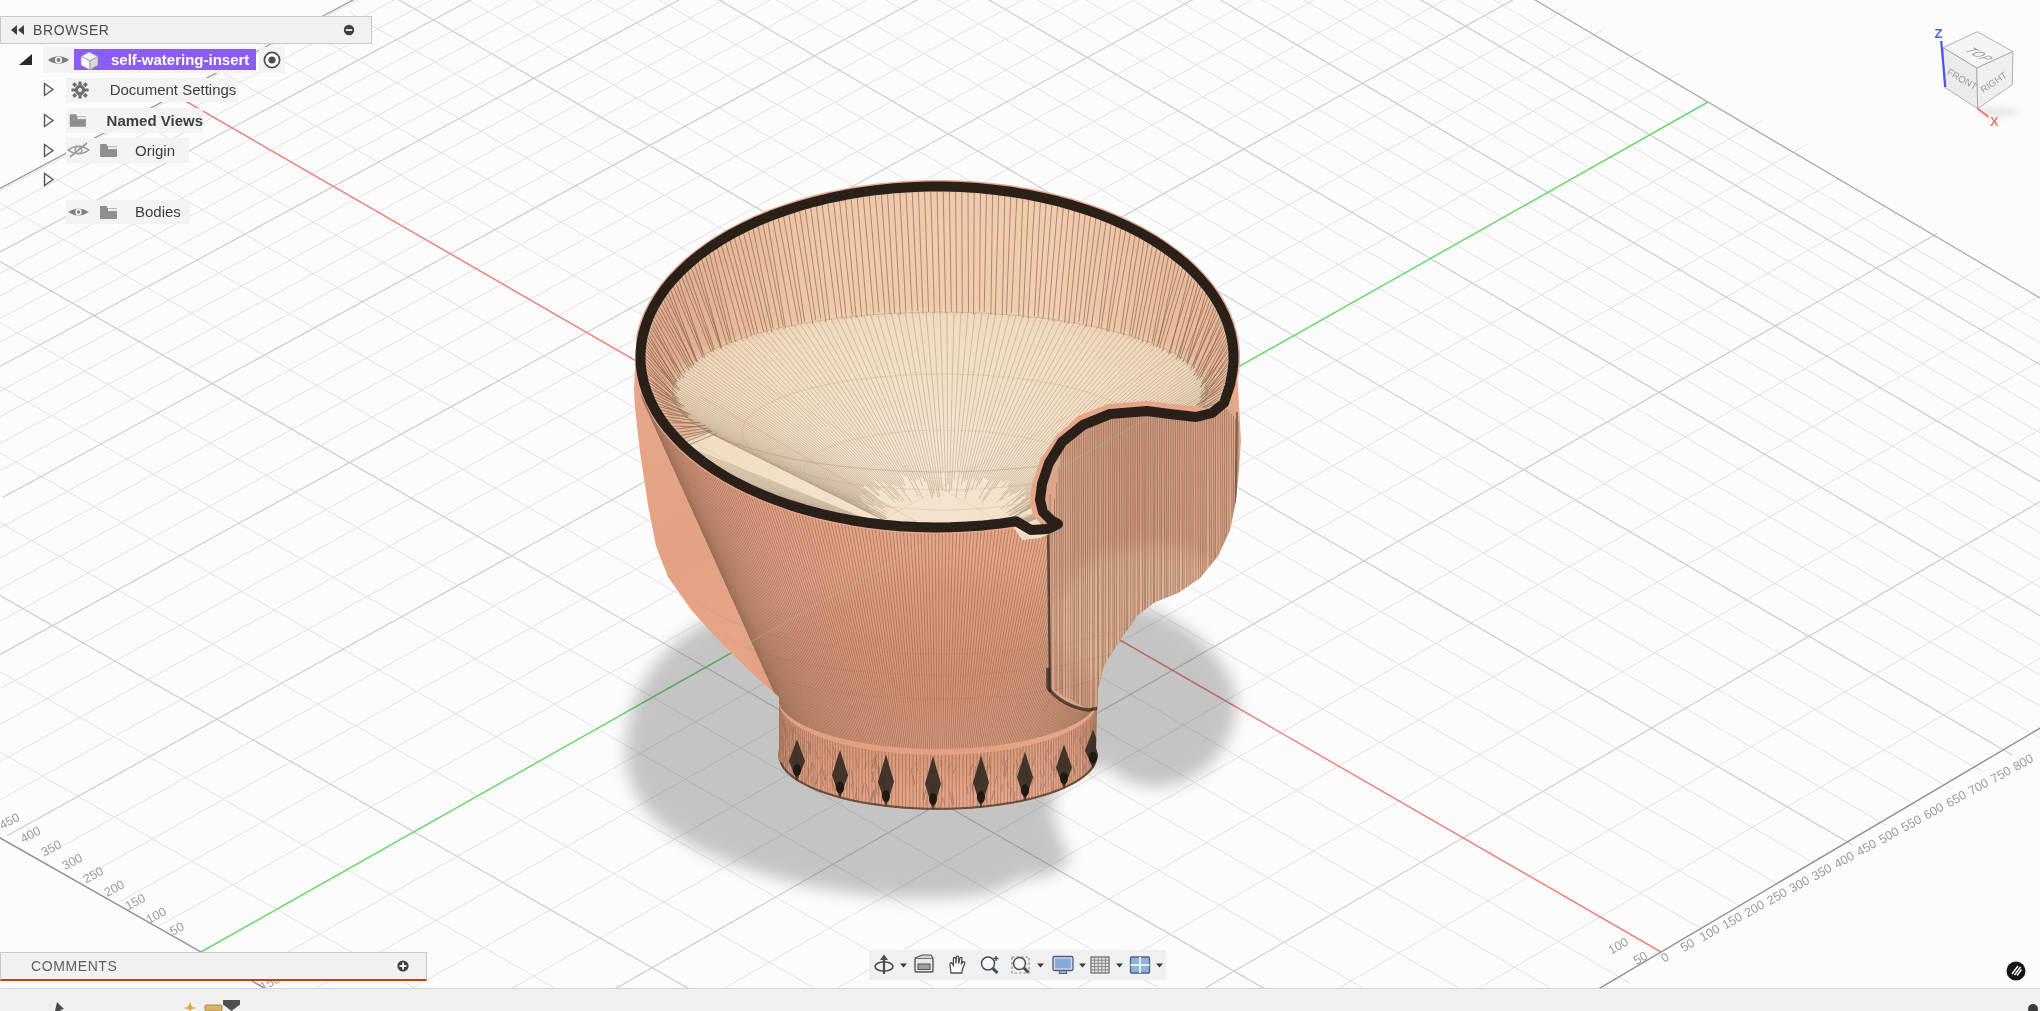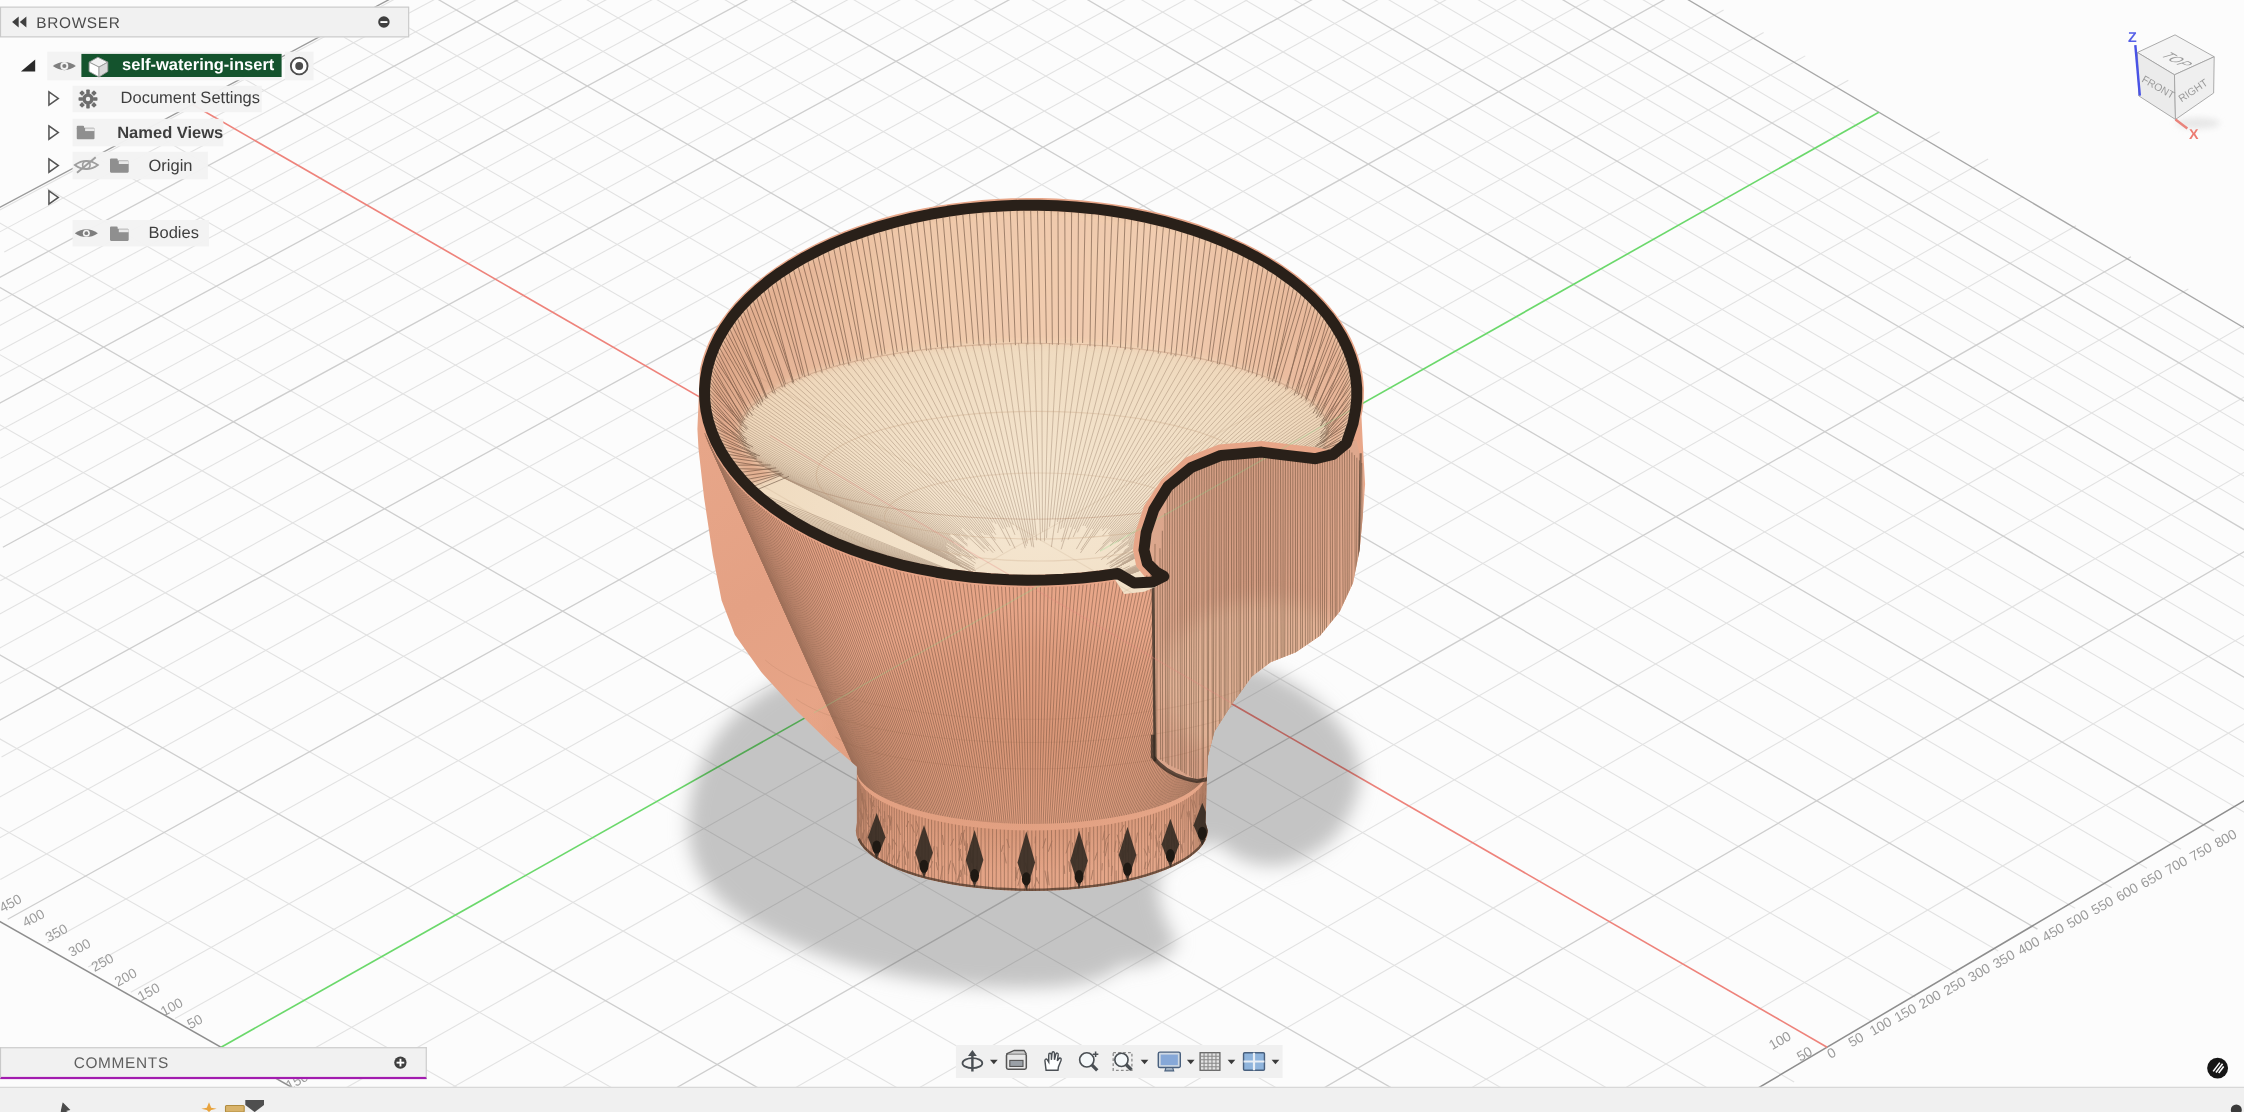--- a/index.html
+++ b/index.html
@@ -1351,42 +1351,42 @@
 <text transform="translate(1960.5,82) rotate(30)" font-size="9.5" fill="#9a9a9a" text-anchor="middle">FRONT</text>
 <text transform="translate(1995.5,85) rotate(-34)" font-size="9.5" fill="#9a9a9a" text-anchor="middle">RIGHT</text>
 <line x1="1941.2" y1="41" x2="1945.3" y2="87" stroke="#4953e6" stroke-width="2.2"></line>
 <line x1="1977.7" y1="108.6" x2="1988.5" y2="116.8" stroke="#e9837b" stroke-width="2.2"></line>
 <text x="1934.5" y="38" font-size="13" fill="#5560e8" font-weight="bold">Z</text>
 <text x="1990" y="126" font-size="13" fill="#ec7b72" font-weight="bold">X</text>
 </g>
 
 </svg></div>
 
-<div class="panelbar" style="left:0; top:6px; width:372px; height:28px;">
+<div class="panelbar" style="left:0; top:16px; width:372px; height:28px;">
   <svg class="ic" width="26" height="28" style="margin-left:6px">
     <polygon points="4,14 10,9 10,19" fill="#3f3f3f"></polygon>
     <polygon points="11,14 17,9 17,19" fill="#3f3f3f"></polygon>
   </svg>
   <span style="font-size:14px; color:#4b4b4b; letter-spacing:0.6px;">BROWSER</span>
   <svg class="ic" width="20" height="28" style="position:absolute; right:12px;">
     <circle cx="10" cy="14" r="5.2" fill="#3f3f3f"></circle>
     <rect x="6.8" y="13.2" width="6.4" height="1.7" fill="#fff"></rect>
   </svg>
 </div>
 
 <svg class="abs" style="left:18px; top:53px;" width="16" height="14">
   <polygon points="1,12 14,12 14,1" fill="#2a2a2a"></polygon>
 </svg>
 <div class="row" style="left:43px; top:46.5px; width:213px; height:26px;">
   <svg class="ic" width="31" height="26">
     <path d="M 5,13 Q 15.5,5.5 26,13 Q 15.5,20.5 5,13 Z" fill="#7e7e7e"></path>
     <circle cx="15.5" cy="13" r="3.6" fill="#f2f2f2"></circle>
     <circle cx="15.5" cy="13" r="1.9" fill="#7e7e7e"></circle>
   </svg>
-  <div style="background:#14532d; height:21px; flex:1; display:flex; align-items:center;">
+  <div style="background:#8b5cf6; height:21px; flex:1; display:flex; align-items:center;">
     <svg class="ic" width="28" height="24" style="margin-left:2px">
       <polygon points="5,8.5 13,4 22,8.5 14,13" fill="#f2f2f2" stroke="#9a9a9a" stroke-width="0.8"></polygon>
       <polygon points="5,8.5 14,13 14,22 5,17" fill="#ffffff" stroke="#9a9a9a" stroke-width="0.8"></polygon>
       <polygon points="14,13 22,8.5 22,17 14,22" fill="#d8d8d8" stroke="#9a9a9a" stroke-width="0.8"></polygon>
     </svg>
     <span style="font-size:15px; font-weight:bold; color:#ffffff; margin-left:7px; white-space:nowrap;">self-watering-insert</span>
   </div>
 </div>
 <div class="row" style="left:259px; top:46.5px; width:26px; height:26px; justify-content:center;">
   <svg class="ic" width="20" height="20">
@@ -1457,21 +1457,21 @@
     <circle cx="12.5" cy="12" r="1.7" fill="#7e7e7e"></circle>
   </svg>
   <svg class="ic" width="28" height="24" viewBox="0 0 28 24" style="margin-left:4px">
     <rect x="4" y="6" width="7" height="4" rx="1" fill="#8f8f8f"></rect>
     <rect x="4" y="8" width="17" height="11" rx="1" fill="#8f8f8f"></rect>
     <rect x="12" y="8.5" width="9" height="2.6" fill="#e9e9e9"></rect>
   </svg>
   <span class="treetext" style="margin-left:11px;">Bodies</span>
 </div>
 
-<div class="panelbar" style="left:0; top:952px; width:388px; height:29px; border-bottom:2px solid #a21caf;padding-left:36px;">
+<div class="panelbar" style="left:0; top:952px; width:427px; height:29px; border-bottom:2px solid #c2410c;">
   <span style="font-size:14px; color:#5f5f5f; letter-spacing:0.6px; margin-left:30px;">COMMENTS</span>
   <svg class="ic" width="20" height="28" style="position:absolute; right:13px;">
     <circle cx="10" cy="14" r="5.6" fill="#3f3f3f"></circle>
     <rect x="6.5" y="13.2" width="7" height="1.7" fill="#fff"></rect>
     <rect x="9.2" y="10.5" width="1.7" height="7" fill="#fff"></rect>
   </svg>
 </div>
 
 <div class="abs" style="left:0; top:988px; width:2040px; height:23px; background:#f0f0f0; border-top:1px solid #d5d5d5;"></div>
 <svg class="abs" style="left:55px; top:1002px;" width="30" height="9">

